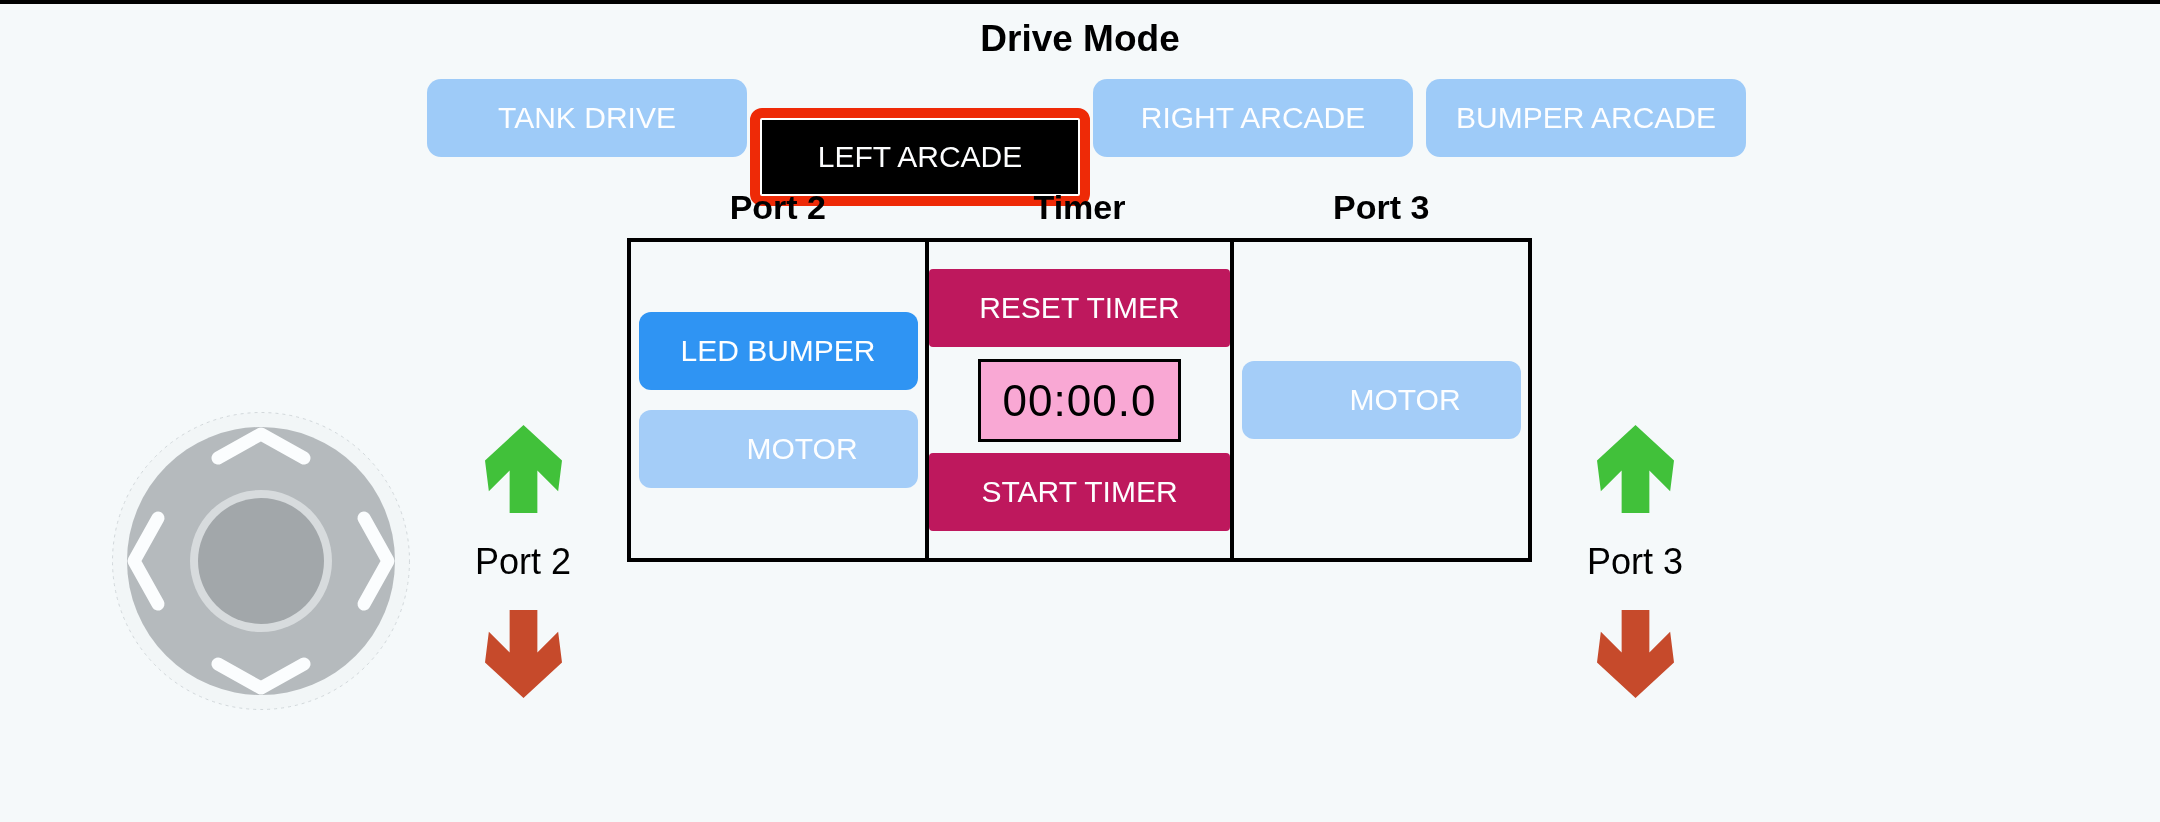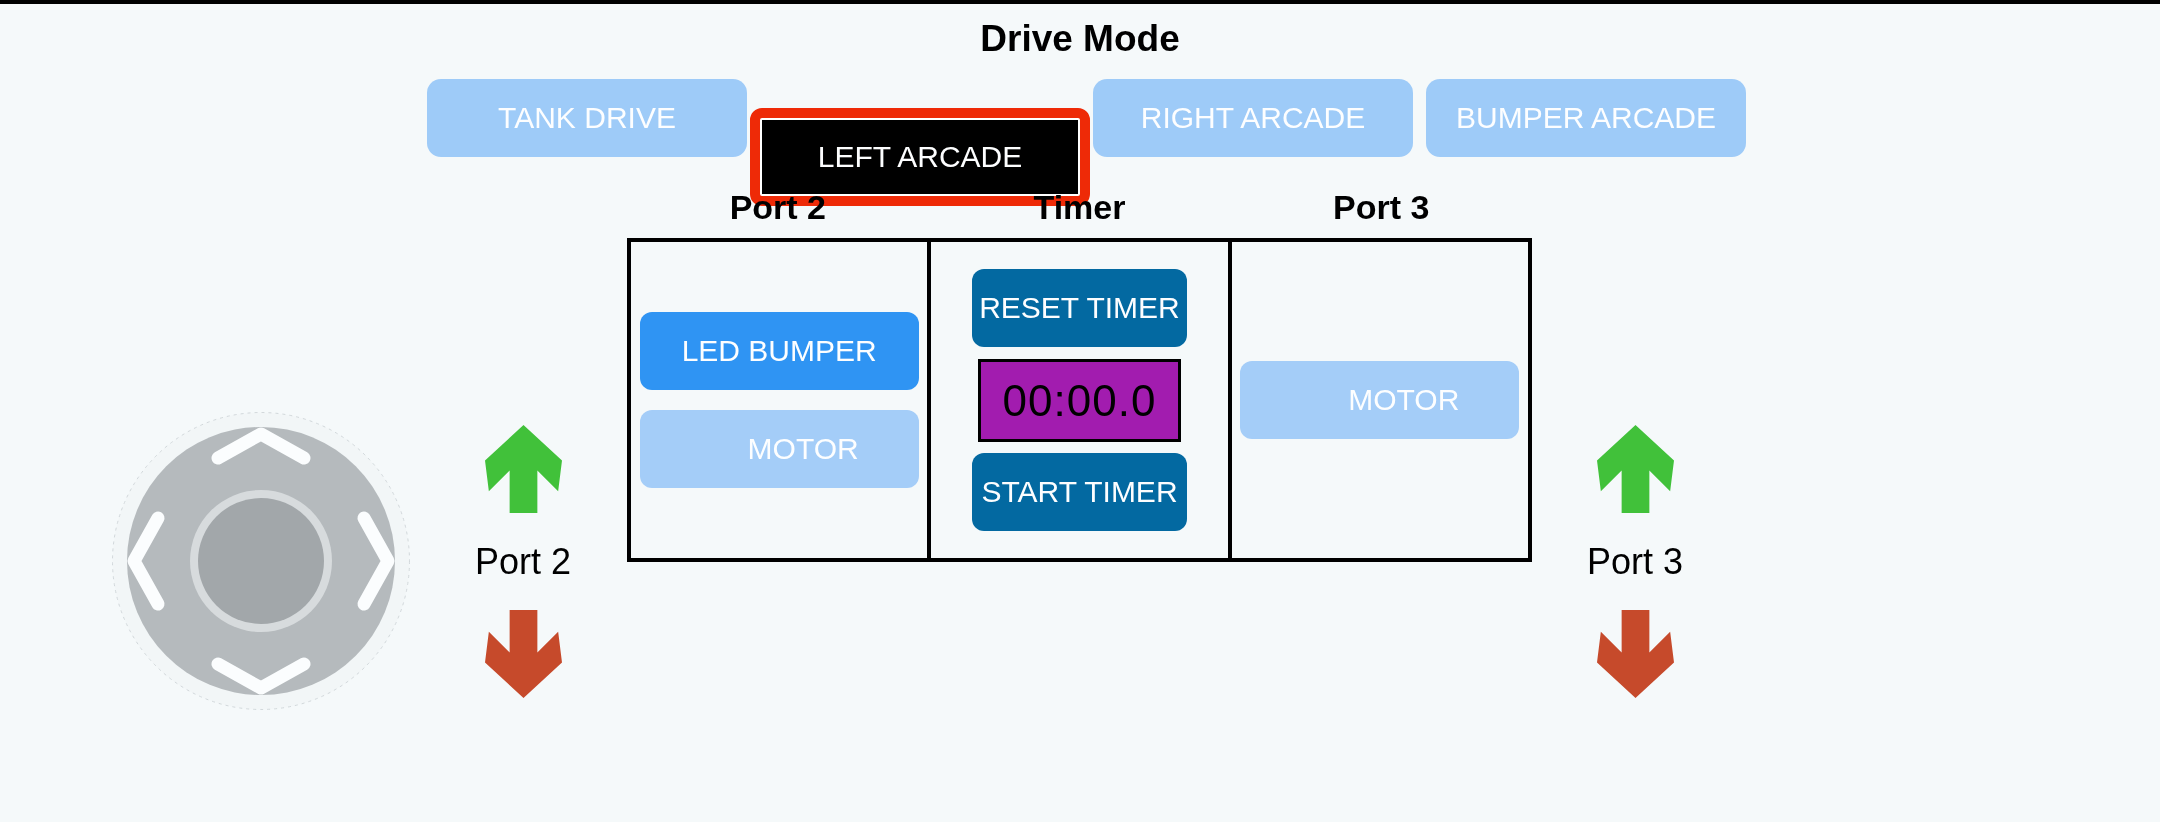--- a/index.html
+++ b/index.html
@@ -77,30 +77,30 @@
     border: none; border-radius: 12px;
     color: #fdfeff; font-size: 30px;
     font-family: "Liberation Sans", sans-serif;
     cursor: pointer; line-height: 1;
   }
   .dev-btn.active { background: #2f94f3; }
   .dev-btn.idle   { background: #a4cdf8; padding-left: 48px; }
   .dev-btn + .dev-btn { margin-top: 20px; }
 
   .timer-btn {
-    width: 215px; height: 78px;
-    border: none; border-radius: 12px;
-    background: #0369a1; color: #fdfeff;
+    width: 301px; height: 78px;
+    border: none; border-radius: 4px;
+    background: #be185d; color: #fdfeff;
     font-size: 30px; font-family: "Liberation Sans", sans-serif;
     cursor: pointer; line-height: 1;
   }
   .timer-display {
     width: 203px; height: 83px;
     margin: 12px 0 11px 0;
-    background: #a21caf;
+    background: #f9a8d4;
     border: 3px solid #000;
     display: flex; align-items: center; justify-content: center;
     font-size: 44px; color: #000;
     letter-spacing: 1px;
   }
 
   
   .joystick {
     position: absolute; left: 111px; top: 411px;
     width: 300px; height: 300px; cursor: pointer;

